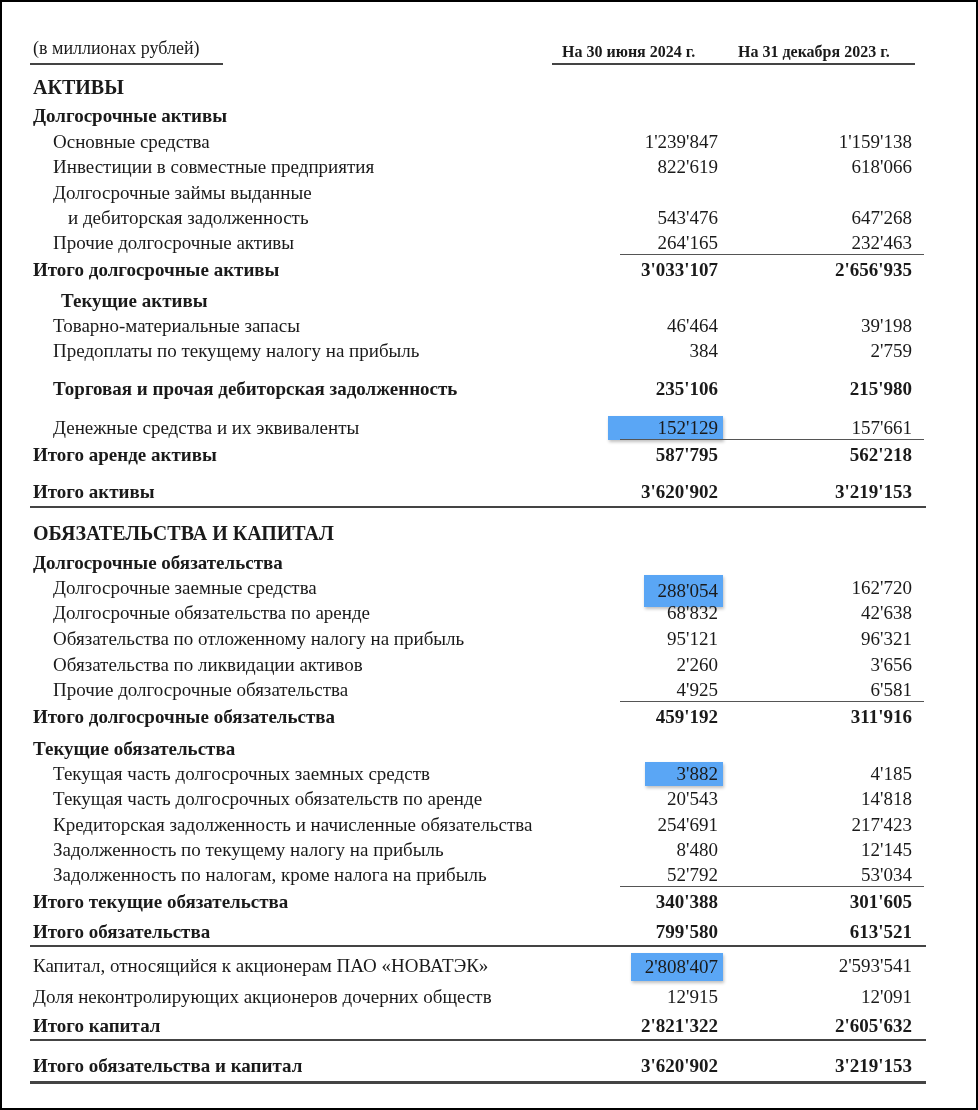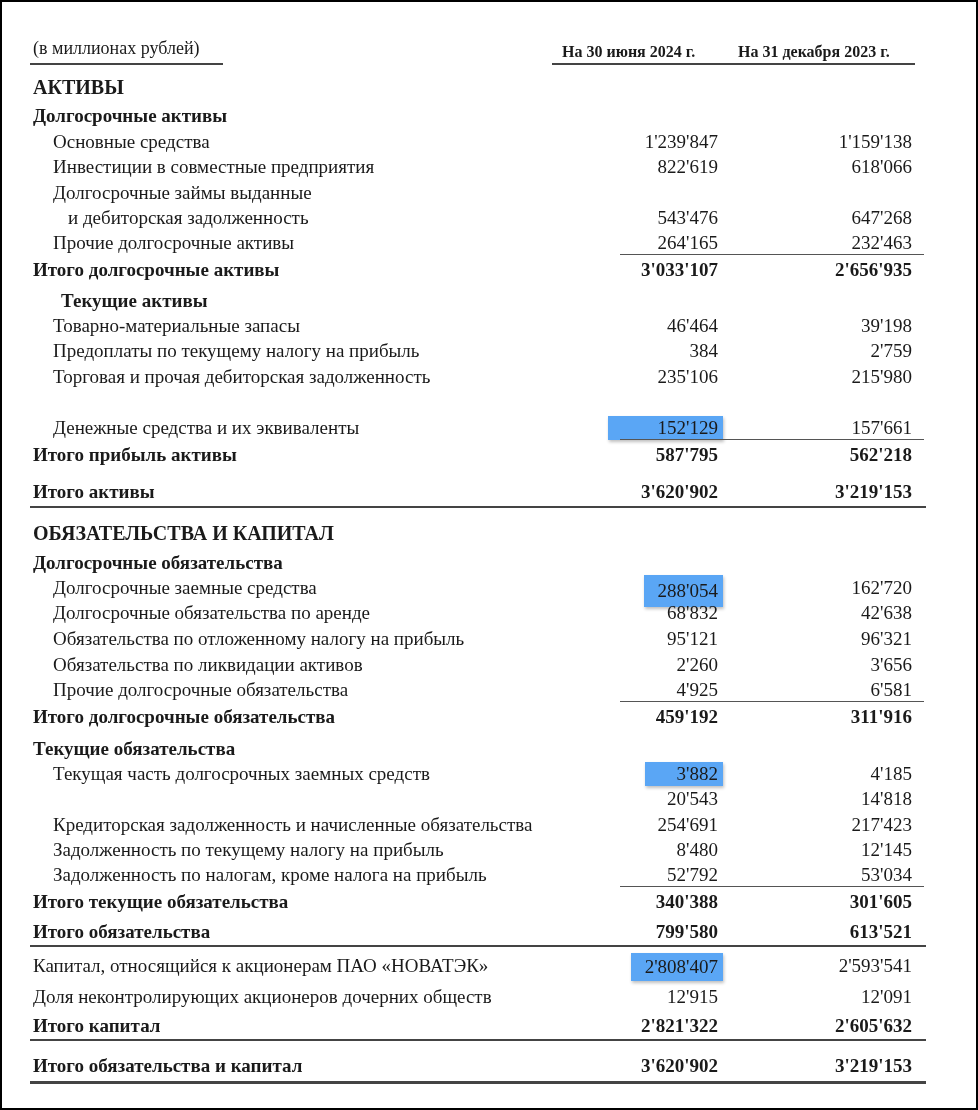--- a/index.html
+++ b/index.html
@@ -85,33 +85,33 @@
   <div class="row" style="top:313px;">
     <span class="lbl" style="left:53px;">Товарно-материальные запасы</span>
     <span class="v1">46'464</span>
     <span class="v2">39'198</span>
   </div>
   <div class="row" style="top:338px;">
     <span class="lbl" style="left:53px;">Предоплаты по текущему налогу на прибыль</span>
     <span class="v1">384</span>
     <span class="v2">2'759</span>
   </div>
-  <div class="row" style="top:364px;">
+  <div class="row" style="top:376px;font-weight:bold;">
     <span class="lbl" style="left:53px;">Торговая и прочая дебиторская задолженность</span>
     <span class="v1">235'106</span>
     <span class="v2">215'980</span>
   </div>
   <div class="row" style="top:415px;">
     <span class="lbl" style="left:53px;">Денежные средства и их эквиваленты</span>
     <span class="v1"><span class="hl" style="padding-left:50px;">152'129</span></span>
     <span class="v2">157'661</span>
   </div>
   <div class="hline thin" style="left:620px; top:439px; width:304px;"></div>
   <div class="row" style="top:442px;">
-    <span class="lbl bold" style="left:33px;">Итого прибыль активы</span>
+    <span class="lbl bold" style="left:33px;">Итого аренде активы</span>
     <span class="v1 bold">587'795</span>
     <span class="v2 bold">562'218</span>
   </div>
 
   <div class="row" style="top:479px;">
     <span class="lbl bold" style="left:33px;">Итого активы</span>
     <span class="v1 bold">3'620'902</span>
     <span class="v2 bold">3'219'153</span>
   </div>
   <div class="hline" style="left:30px; top:506px; width:896px;"></div>
@@ -151,20 +151,21 @@
     <span class="v2 bold">311'916</span>
   </div>
 
   <div class="sec" style="left:33px; top:736px; font-size:19px;">Текущие обязательства</div>
   <div class="row" style="top:761px;">
     <span class="lbl" style="left:53px;">Текущая часть долгосрочных заемных средств</span>
     <span class="v1"><span class="hl" style="padding-left:32px;">3'882</span></span>
     <span class="v2">4'185</span>
   </div>
   <div class="row" style="top:786px;">
+    <span class="lbl" style="left:53px;">Текущая часть долгосрочных обязательств по аренде</span>
     <span class="v1">20'543</span>
     <span class="v2">14'818</span>
   </div>
   <div class="row" style="top:812px;">
     <span class="lbl" style="left:53px;">Кредиторская задолженность и начисленные обязательства</span>
     <span class="v1">254'691</span>
     <span class="v2">217'423</span>
   </div>
   <div class="row" style="top:837px;">
     <span class="lbl" style="left:53px;">Задолженность по текущему налогу на прибыль</span>

